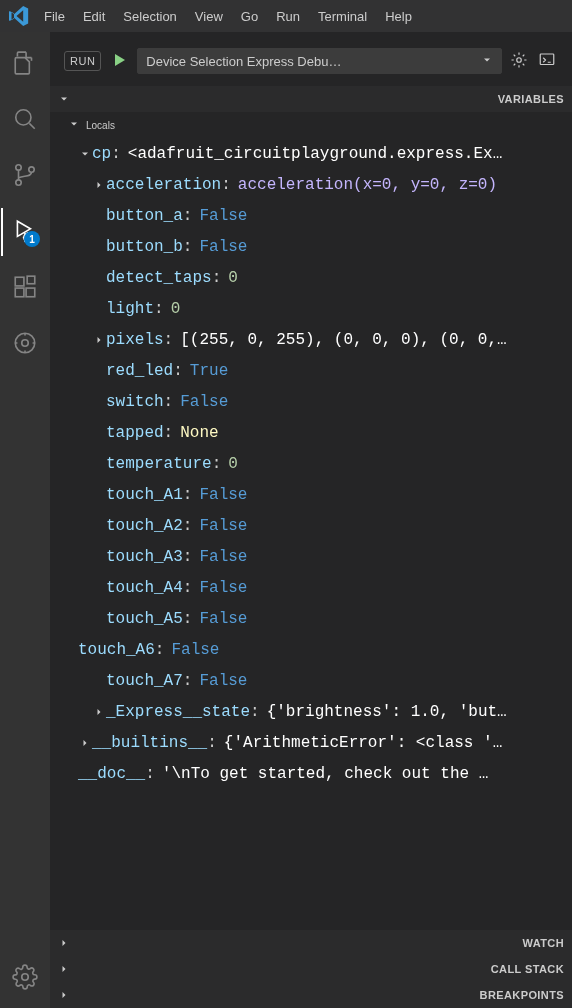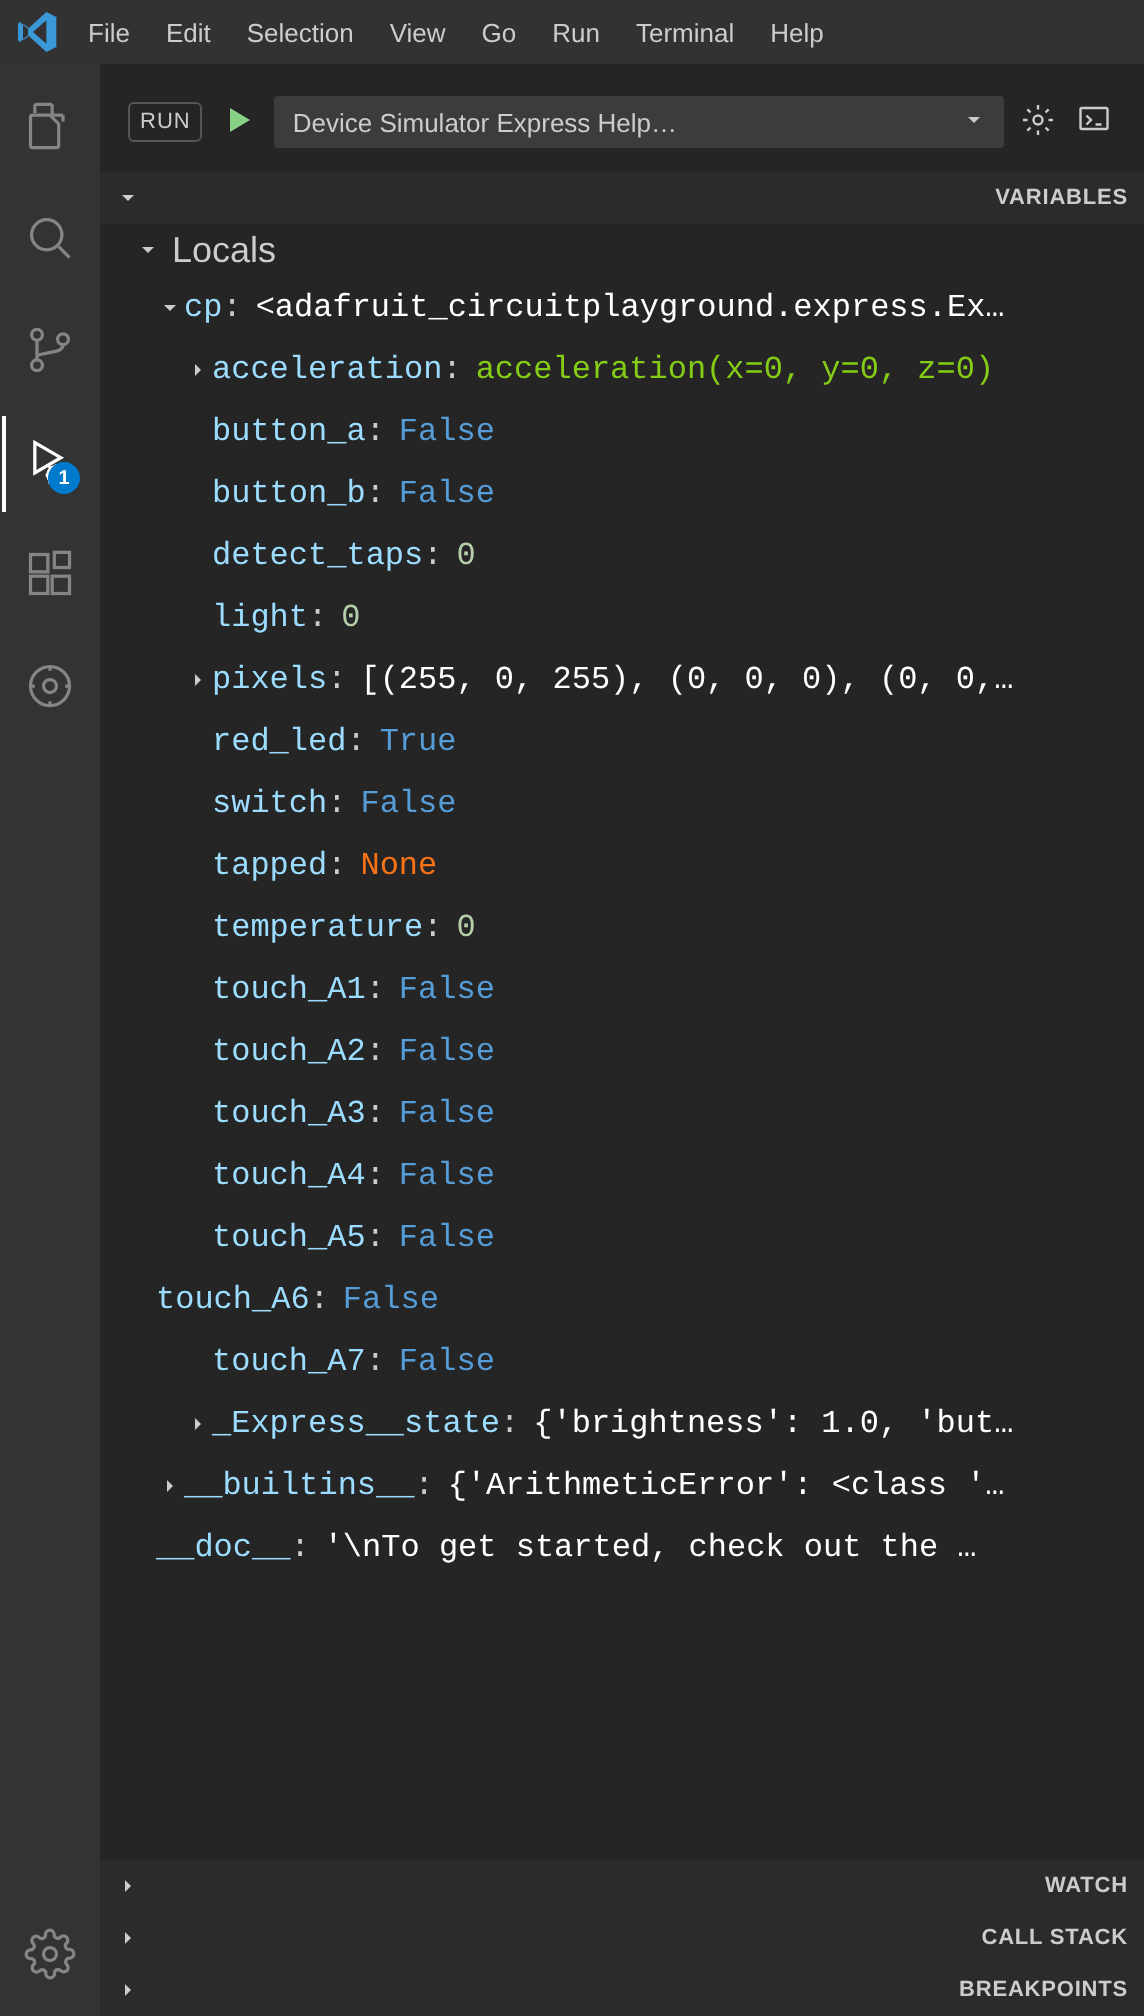--- a/index.html
+++ b/index.html
@@ -182,21 +182,21 @@
       width: 12px;
       display: flex;
       align-items: center;
     }
     .scope-header {
       height: 26px;
       display: flex;
       align-items: center;
       padding: 0 8px 0 18px;
       gap: 6px;
-      font-size: 18px;
+      font-size: 10px;
       color: #cccccc;
       cursor: pointer;
       text-align: right;
     }
     
     .vars-tree {
       flex: 1;
       overflow: auto;
       font-family: Consolas, "Courier New", monospace;
       font-size: 16px;
@@ -218,22 +218,22 @@
       display: inline-flex;
       align-items: center;
       justify-content: center;
       color: #cccccc;
     }
     .var-name { color: #9cdcfe; }
     .colon { color: #cccccc; padding-right: 7px; }
     .val-str { color: #ce9178; }
     .val-bool { color: #569cd6; }
     .val-num { color: #b5cea8; }
-    .val-none { color: #f97316; }
-    .val-obj { color: #84cc16; }
+    .val-none { color: #fef9c3; }
+    .val-obj { color: #c4b5fd; }
     .ellip { color: #ffffff; }
     
     .bottom-sections { flex-shrink: 0; }
   </style>
 </head>
 <body>
 
 <div class="menubar">
   <div class="logo">
     <svg width="20" height="20" viewBox="0 0 24 24">
@@ -326,21 +326,21 @@
     <div class="debug-toolbar">
       <span class="run-label">RUN</span>
       <div class="play-btn">
         <span>
           <svg width="16" height="16" viewBox="0 0 16 16">
               <path fill="currentColor" d="M4 2v12l10-6L4 2z"></path>
             </svg>
         </span>
       </div>
       <div class="config-select">
-        <span class="label">Device Simulator Express Help…</span>
+        <span class="label">Device Selection Express Debu…</span>
         <span>
           <svg width="12" height="12" viewBox="0 0 16 16">
               <path fill="currentColor" d="M4 6l4 4 4-4"></path>
             </svg>
         </span>
       </div>
       <div class="toolbar-icon">
         <span>
           <svg width="18" height="18" viewBox="0 0 24 24" fill="none" stroke="currentColor" stroke-width="1.6">
               <circle cx="12" cy="12" r="3"></circle>

